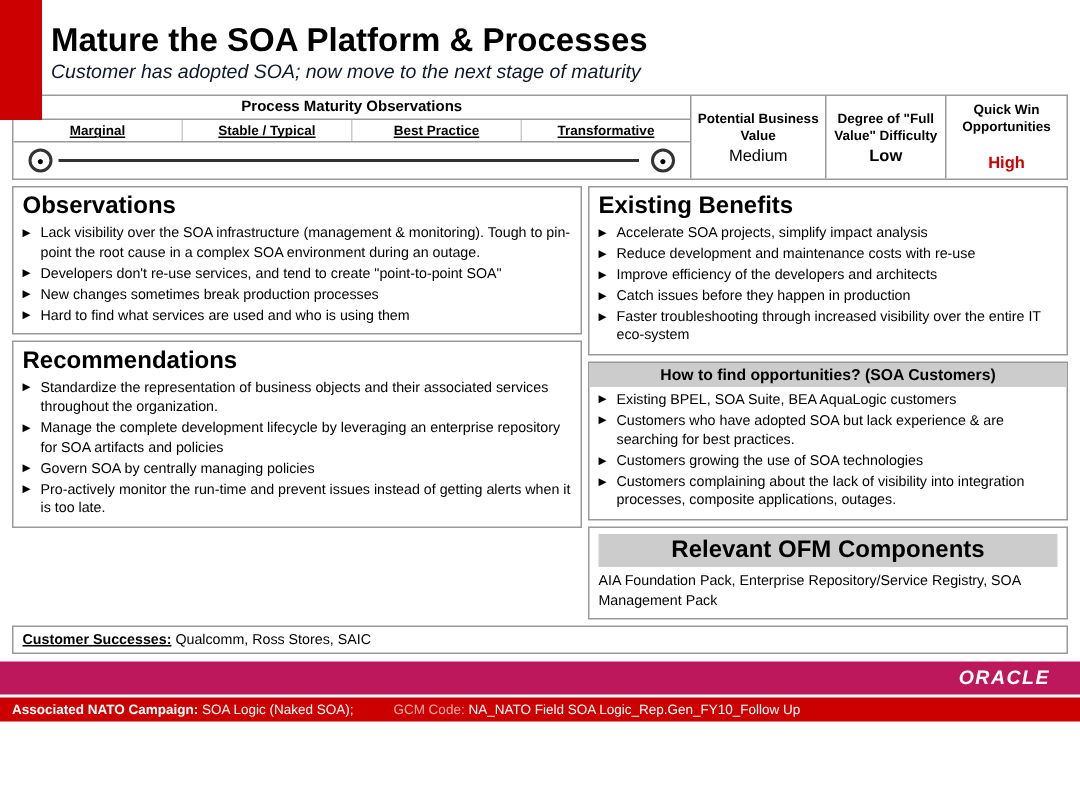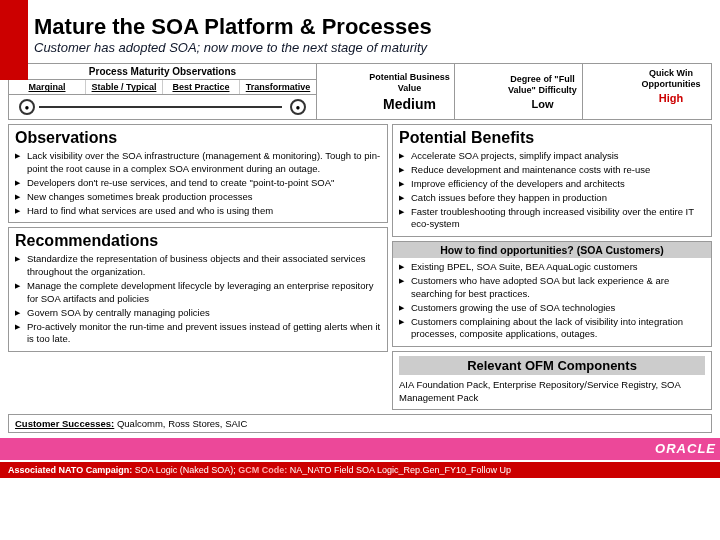--- a/index.html
+++ b/index.html
@@ -41,21 +41,20 @@
 
     .main-content {
       padding: 4px 8px 2px 8px;
     }
 
     .top-row {
       display: flex;
       align-items: stretch;
       border: 1px solid #999;
       margin-bottom: 4px;
-      gap: 48px;
     }
 
     .process-maturity {
       flex: 1;
       border-right: 1px solid #999;
     }
 
     .pm-header {
       background: #fff;
       text-align: center;
@@ -110,22 +109,22 @@
       justify-content: center;
     }
 
     .potential-header {
       font-size: 9px;
       font-weight: bold;
       line-height: 1.2;
     }
 
     .potential-value {
-      font-size: 14px;
-      font-weight: bold;
+      font-size: 11px;
+      font-weight: normal;
       margin-top: 2px;
     }
 
     .degree-col {
       width: 80px;
       text-align: center;
       padding: 4px 2px;
       border-right: 1px solid #999;
       display: flex;
       flex-direction: column;
@@ -143,21 +142,21 @@
       font-weight: bold;
       margin-top: 2px;
     }
 
     .quickwin-col {
       width: 80px;
       text-align: center;
       padding: 4px 2px;
       display: flex;
       flex-direction: column;
-      justify-content: flex-start;
+      justify-content: space-between;
     }
 
     .quickwin-header {
       font-size: 9px;
       font-weight: bold;
       line-height: 1.2;
     }
 
     .quickwin-value {
       font-size: 11px;
@@ -224,21 +223,21 @@
       font-size: 10.5px;
       margin-bottom: 3px;
       background: #ccc;
       padding: 2px;
       margin: -4px -6px 3px -6px;
     }
 
     .relevant-title {
       font-weight: bold;
       text-align: center;
-      font-size: 13px;
+      font-size: 16px;
       margin-bottom: 3px;
       background: #ccc;
       padding: 2px;
       margin: 0 0 3px 0;
     }
 
     .relevant-box {
       border: 1px solid #999;
       padding: 4px 6px;
     }
@@ -249,26 +248,26 @@
     }
 
     .customer-success {
       border: 1px solid #999;
       padding: 3px 6px;
       font-size: 9.5px;
       margin-bottom: 3px;
     }
 
     .footer-bar {
-      background: #ec4899;
+      background: #be185d;
       height: 22px;
       display: flex;
       align-items: center;
       justify-content: flex-end;
-      padding-right: 4px;
+      padding-right: 20px;
       margin-bottom: 2px;
     }
 
     .oracle-logo {
       color: #fff;
       font-size: 13px;
       font-style: italic;
       font-weight: bold;
       letter-spacing: 1px;
     }
@@ -361,21 +360,21 @@
           <li>Govern SOA by centrally managing policies</li>
           <li>Pro-actively monitor the run-time and prevent issues instead of getting alerts when it is too late.</li>
         </ul>
       </div>
 
     </div>
 
     <div class="right-col">
 
       <div class="box">
-        <div class="box-title">Potential Benefits</div>
+        <div class="box-title">Existing Benefits</div>
         <ul>
           <li>Accelerate SOA projects, simplify impact analysis</li>
           <li>Reduce development and maintenance costs with re-use</li>
           <li>Improve efficiency of the developers and architects</li>
           <li>Catch issues before they happen in production</li>
           <li>Faster troubleshooting through increased visibility over the entire IT eco-system</li>
         </ul>
       </div>
 
       <div class="box">
@@ -401,14 +400,14 @@
     <span>Qualcomm, Ross Stores, SAIC</span>
   </div>
 
 </div>
 
 <div class="footer-bar">
   <span class="oracle-logo">ORACLE</span>
 </div>
 
 <div class="bottom-bar">
-  <span><span style="font-weight:bold;">Associated NATO Campaign:</span> SOA Logic (Naked SOA); <span style="color:#ffaaaa; font-weight:bold;">GCM Code:</span> NA_NATO Field SOA Logic_Rep.Gen_FY10_Follow Up</span>
+  <span><span style="font-weight:bold;">Associated NATO Campaign:</span> SOA Logic (Naked SOA); <span style="color:#ffaaaa; font-weight:normal;margin-left:24px;">GCM Code:</span> NA_NATO Field SOA Logic_Rep.Gen_FY10_Follow Up</span>
 </div>
 
 </body></html>

